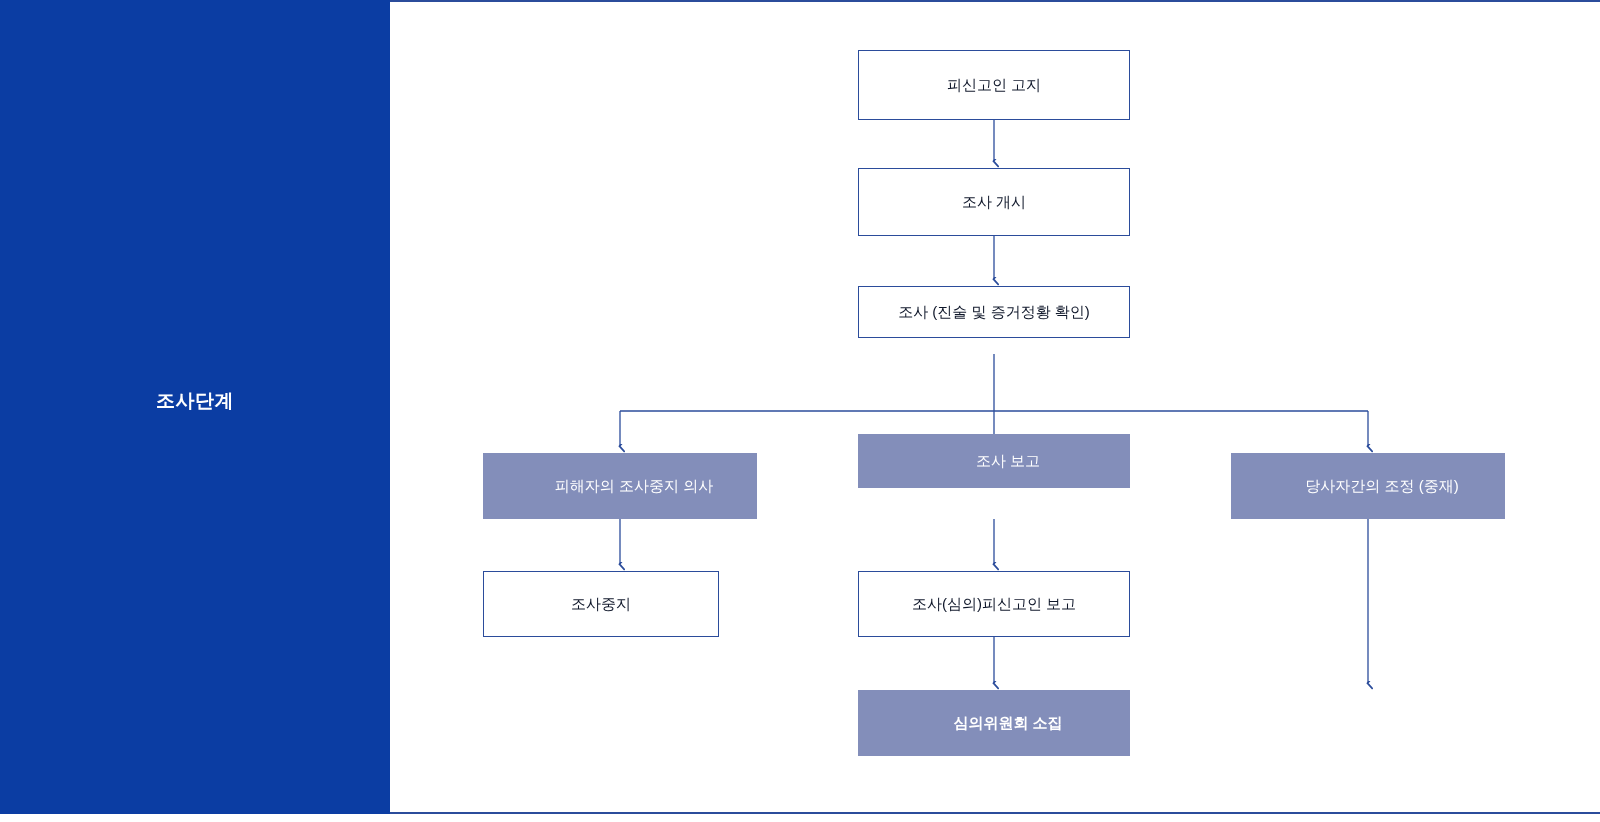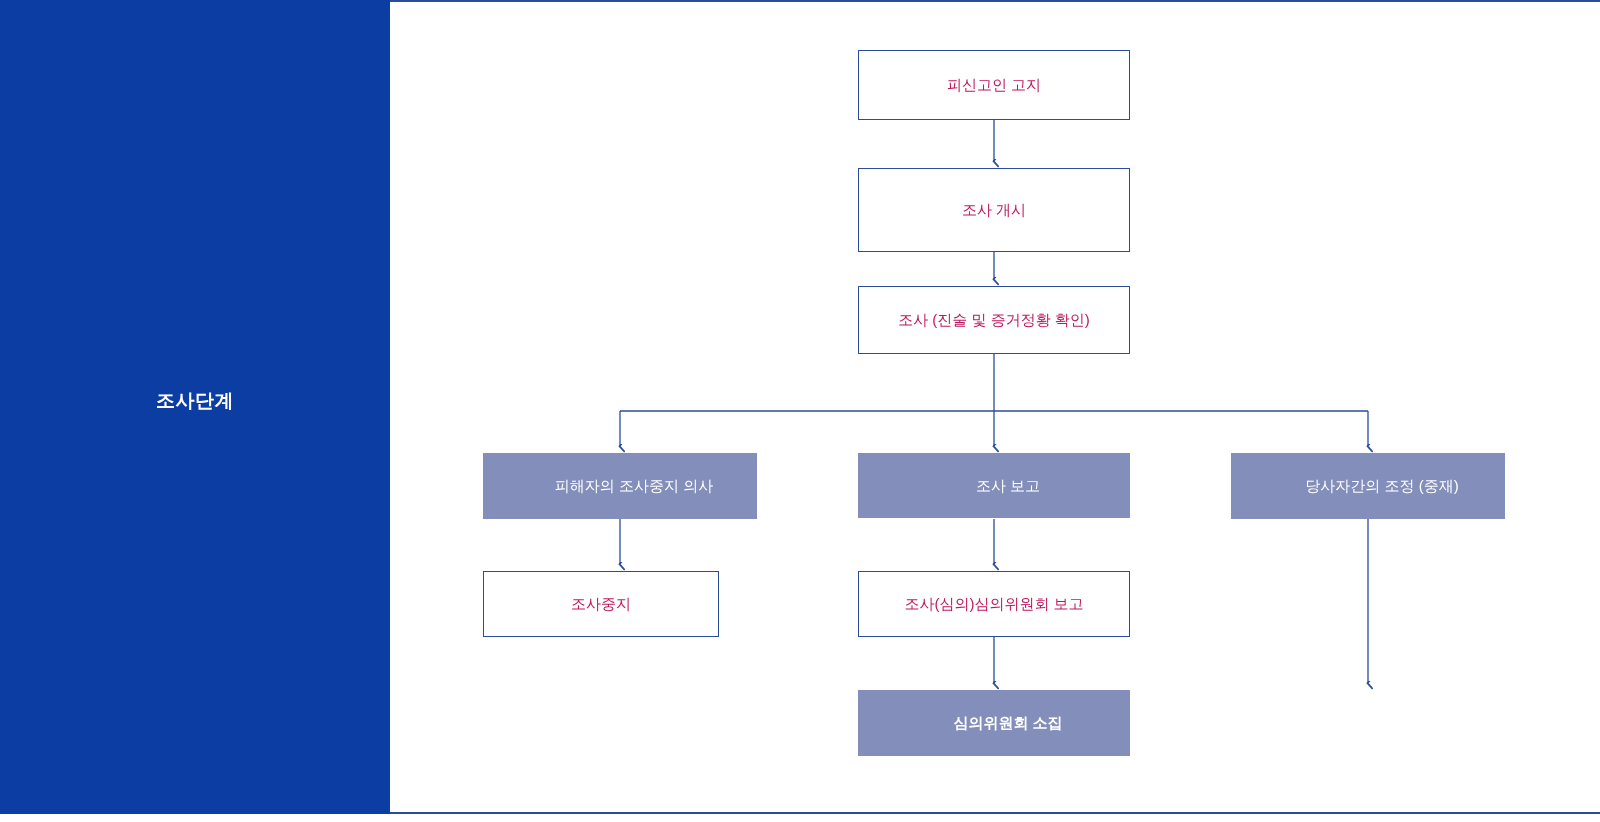--- a/index.html
+++ b/index.html
@@ -41,21 +41,21 @@
     position:absolute;
     display:flex; align-items:center; justify-content:center;
     text-align:center;
     font-size:15px;
     line-height:1.3;
     white-space:nowrap;
   }
   .node.plain {
     background:#ffffff;
     border:1.3px solid #2B4C9B;
-    color:#be185d;
+    color:#0f172a;
   }
   .node.filled {
     background:#838EBA;
     border:none;
     color:#ffffff;
     padding-left:28px;
   }
 </style>
 </head>
 <body>
@@ -93,38 +93,38 @@
 
       <line x1="994" y1="637" x2="994" y2="683" marker-end="url(#ah)"></line>
 
       <line x1="1368" y1="519" x2="1368" y2="683" marker-end="url(#ah)"></line>
     </g>
   </svg>
 
   <div class="node plain" style="left: 858px; top: 50px; width: 272px; height: 70px;">
       <span>피신고인 고지</span>
     </div>
-  <div class="node plain" style="left: 858px; top: 168px; width: 272px; height: 84px;">
+  <div class="node plain" style="left: 858px; top: 168px; width: 272px; height: 68px;">
       <span>조사 개시</span>
     </div>
-  <div class="node plain" style="left: 858px; top: 286px; width: 272px; height: 68px;">
+  <div class="node plain" style="left: 858px; top: 286px; width: 272px; height: 52px;">
       <span>조사 (진술 및 증거정황 확인)</span>
     </div>
   <div class="node filled" style="left: 483px; top: 453px; width: 274px; height: 66px;">
       <span>피해자의 조사중지 의사</span>
     </div>
-  <div class="node filled" style="left: 858px; top: 453px; width: 272px; height: 65px;">
+  <div class="node filled" style="left: 858px; top: 434px; width: 272px; height: 54px;">
       <span>조사 보고</span>
     </div>
   <div class="node filled" style="left: 1231px; top: 453px; width: 274px; height: 66px;">
       <span>당사자간의 조정 (중재)</span>
     </div>
   <div class="node plain" style="left: 483px; top: 571px; width: 236px; height: 66px;">
       <span>조사중지</span>
     </div>
   <div class="node plain" style="left: 858px; top: 571px; width: 272px; height: 66px;">
-      <span>조사(심의)심의위원회 보고</span>
+      <span>조사(심의)피신고인 보고</span>
     </div>
   <div class="node filled" style="left: 858px; top: 690px; width: 272px; height: 66px; font-weight: bold;">
       <span>심의위원회 소집</span>
     </div>
 
 </div>
 
 </body></html>

